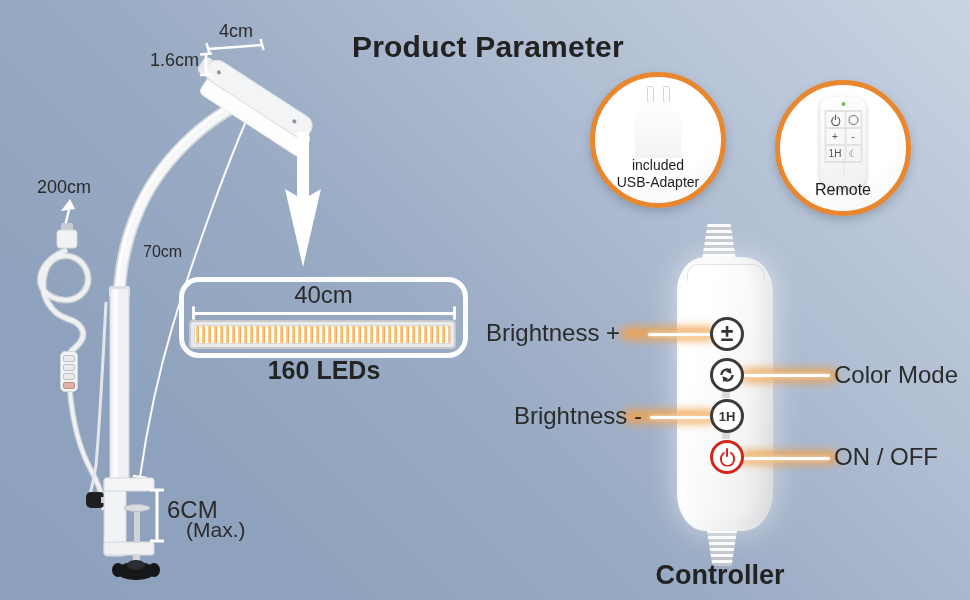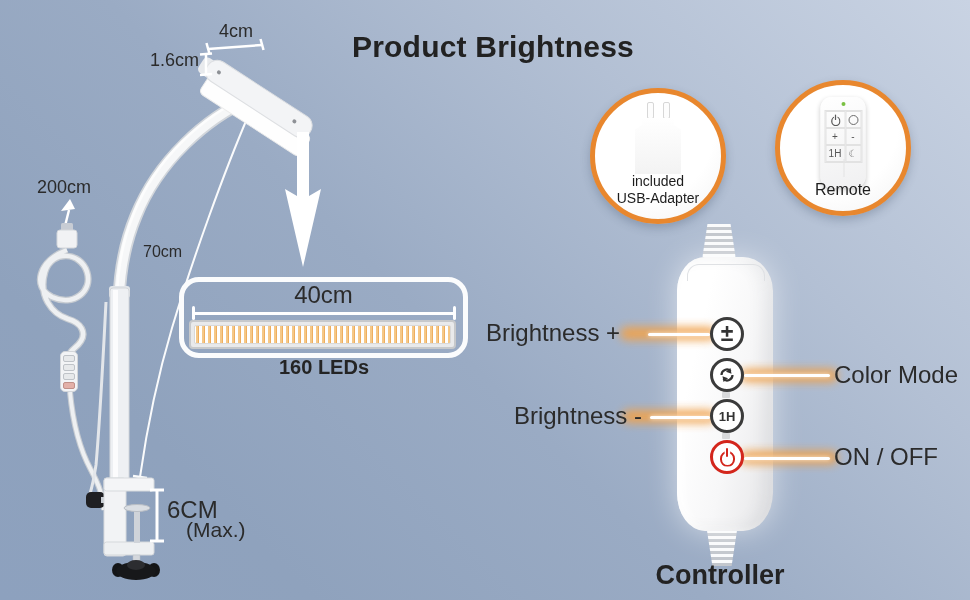--- a/index.html
+++ b/index.html
@@ -14,21 +14,21 @@
 
   
   .led-box{position:absolute; left:179px; top:277px; width:289px; height:81px;
     border:5px solid #fbfcfd; border-radius:20px; box-sizing:border-box;}
   .led-width{position:absolute; left:179px; top:281px; width:289px; text-align:center; font-size:24px;}
   .mline{position:absolute; background:#fff; border-radius:2px;}
   .led-strip{position:absolute; left:189px; top:320px; width:267px; height:29px;
     background:#e9eaeb; border:2px solid #c7c9cb; border-radius:4px; box-sizing:border-box; padding:3px;}
   .led-strip-inner{width:100%; height:100%; box-sizing:border-box; border:1px solid #d9d9d9; border-radius:2px;
     background:repeating-linear-gradient(90deg,#ffffff 0 1.5px,#f5c887 1.5px 3px,#eeae5e 3px 4.5px,#ffffff 4.5px 6px);}
-  .led-count{position:absolute; left:204px; top:356px; width:240px; text-align:center; font-size:20px; font-weight:bold; color:#242424;}
+  .led-count{position:absolute; left:204px; top:356px; width:240px; text-align:center; font-size:25px; font-weight:bold; color:#242424;}
 
   
   .circle{position:absolute; width:126px; height:126px; border-radius:50%;
     border:5px solid #e8872e; background:radial-gradient(circle at 38% 30%,#ffffff 60%,#f2f2f2 100%);
     box-shadow:0 4px 10px rgba(40,55,80,.25);}
   .circle .cap{position:absolute; left:0; right:0; bottom:12px; text-align:center; font-size:14px; line-height:1.2; color:#1d1d1d;}
   .plug{position:absolute; left:50%; top:9px; transform:translateX(-50%); width:46px;}
   .prongs{display:flex; justify-content:center; gap:9px; margin-bottom:-1px;}
   .prong{width:5px; height:15px; background:#fdfdfd; border:1px solid #d7d7d7; border-radius:2px;}
   .plug-body{width:46px; height:56px; background:linear-gradient(180deg,#ffffff,#f3f3f3);
@@ -159,40 +159,40 @@
 
     <g stroke="#fff" stroke-width="3" fill="none">
       <path d="M157,490 L157,541"></path>
         <path d="M150,490 L164,490"></path>
         <path d="M150,541 L164,541"></path>
     </g>
 
     <path d="M297,132 L309,132 L309,196 L321,189 L303,267 L285,189 L297,196 Z" fill="#ffffff"></path>
   </svg>
 
-  <div class="title">Product Brightness</div>
+  <div class="title">Product Parameter</div>
 
   <div class="lbl" style="left:206px;top:21px;width:60px;text-align:center;">4cm</div>
   <div class="lbl" style="left:128px;top:50px;width:71px;text-align:right;">1.6cm</div>
   <div class="lbl" style="left:37px;top:177px;">200cm</div>
   <div class="lbl" style="left:143px;top:243px;font-size:16px;">70cm</div>
   <div class="lbl" style="left:167px;top:496px;font-size:24px;">6CM</div>
   <div class="lbl" style="left:164px;top:518px;font-size:21px;margin-left:22px;">(Max.)</div>
 
   <div class="led-box"></div>
   <div class="led-width">40cm</div>
   <div class="mline" style="left:193px;top:312px;width:262px;height:3px;"></div>
   <div class="mline" style="left:192px;top:306px;width:3px;height:14px;"></div>
   <div class="mline" style="left:453px;top:306px;width:3px;height:14px;"></div>
   <div class="led-strip">
       <div class="led-strip-inner"></div>
     </div>
   <div class="led-count">160 LEDs</div>
 
-  <div class="circle" style="left:590px;top:88px;">
+  <div class="circle" style="left:590px;top:72px;">
     <div class="plug">
       <div class="prongs">
           <span class="prong"></span>
           <span class="prong"></span>
         </div>
       <div class="plug-body"></div>
     </div>
     <div class="cap">
       <span>included</span><br>
       <span>USB-Adapter</span>

